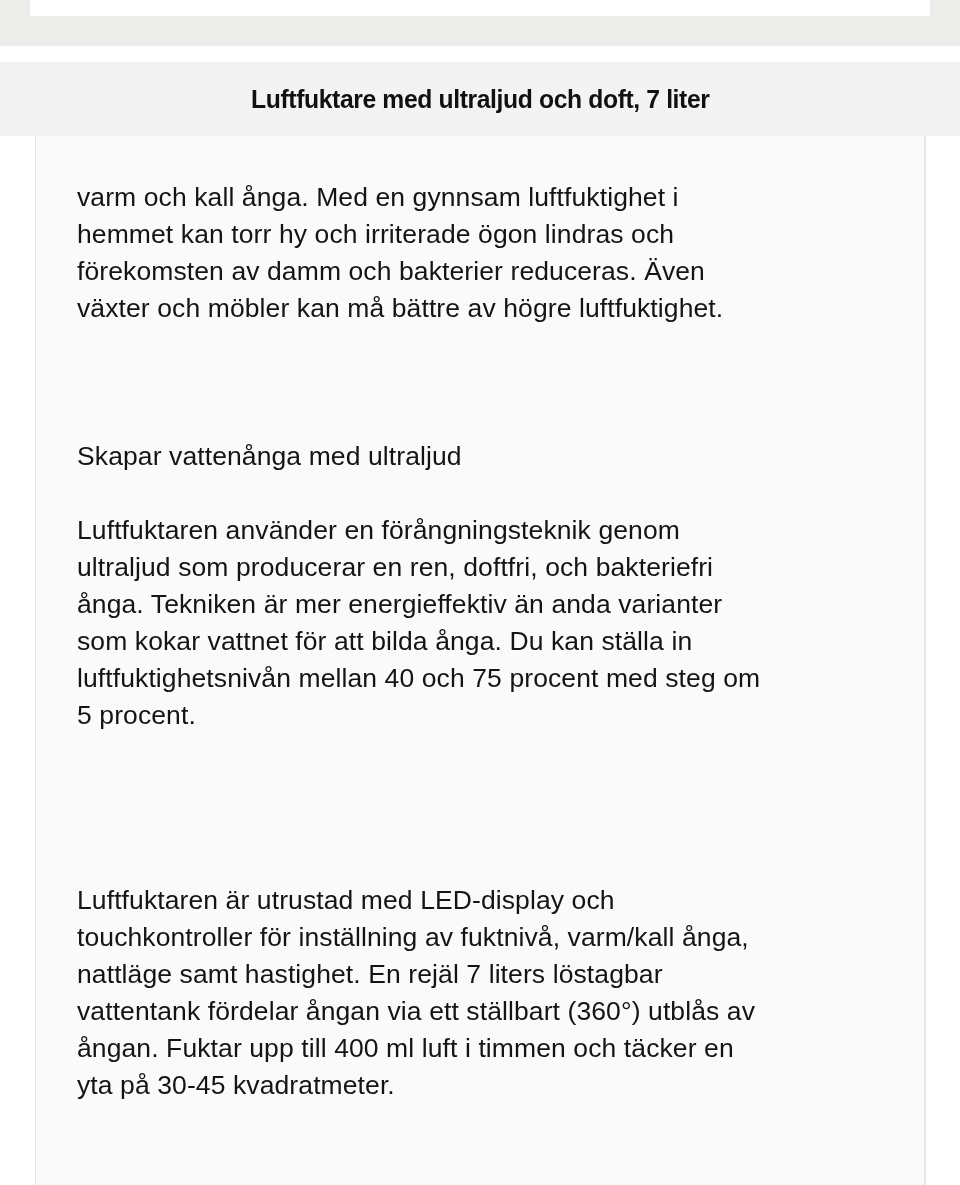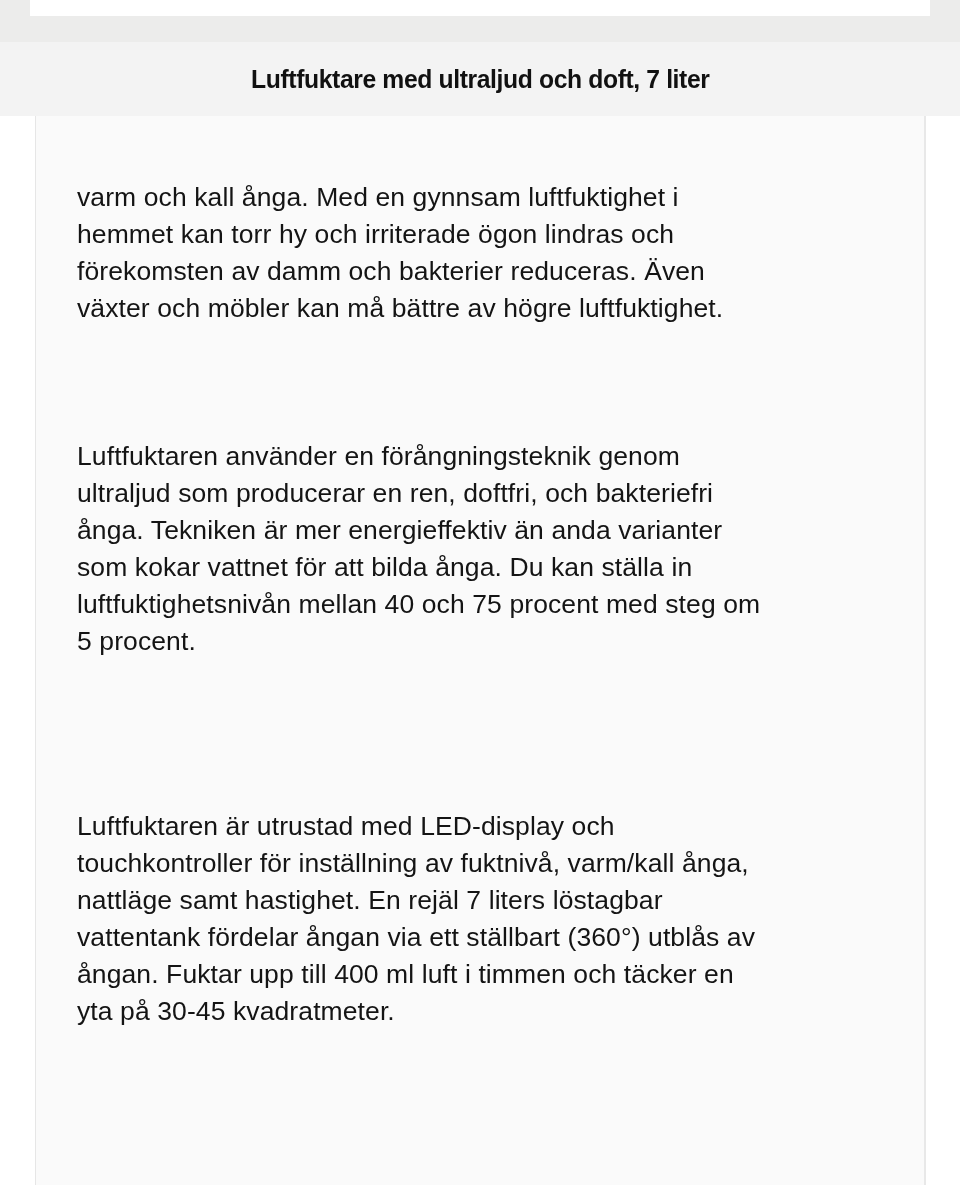--- a/index.html
+++ b/index.html
@@ -23,21 +23,21 @@
     border-left:1px solid #e6e6e6; border-right:2px solid #e8e8e8;
     z-index:1;
   }
   .content-text {
     position:absolute; left:77px; top:105px; width:830px;
     font-size:26.5px; line-height:37px; letter-spacing:0.1px;
     white-space:pre-line; z-index:2;
   }
   .content-text .para { margin:0 0 37px 0; }
   .header-bar {
-    position:absolute; left:0; top:42px; width:960px; height:74px;
+    position:absolute; left:0; top:62px; width:960px; height:74px;
     background:#f3f3f3; z-index:5;
     display:flex; align-items:center; justify-content:center;
   }
   .header-title {
     font-size:26px; font-weight:bold; letter-spacing:-0.4px; color:#111;
     font-family:"Liberation Sans", sans-serif;
     transform:scaleX(0.95);
   }
 </style>
 </head>
@@ -53,20 +53,21 @@
 <div class="content-card"></div>
 
 <div class="content-text">
   <div class="para">
     <span>varm och kall ånga. Med en gynnsam luftfuktighet i
 hemmet kan torr hy och irriterade ögon lindras och
 förekomsten av damm och bakterier reduceras. Även
 växter och möbler kan må bättre av högre luftfuktighet.</span>
   </div>
   <div class="para">
+    <div>Skapar vattenånga med ultraljud</div>
     <div>Luftfuktaren använder en förångningsteknik genom
 ultraljud som producerar en ren, doftfri, och bakteriefri
 ånga. Tekniken är mer energieffektiv än anda varianter
 som kokar vattnet för att bilda ånga. Du kan ställa in
 luftfuktighetsnivån mellan 40 och 75 procent med steg om
 5 procent.</div>
   </div>
   <div class="para">
     <div>Luftfuktaren är utrustad med LED-display och
 touchkontroller för inställning av fuktnivå, varm/kall ånga,

